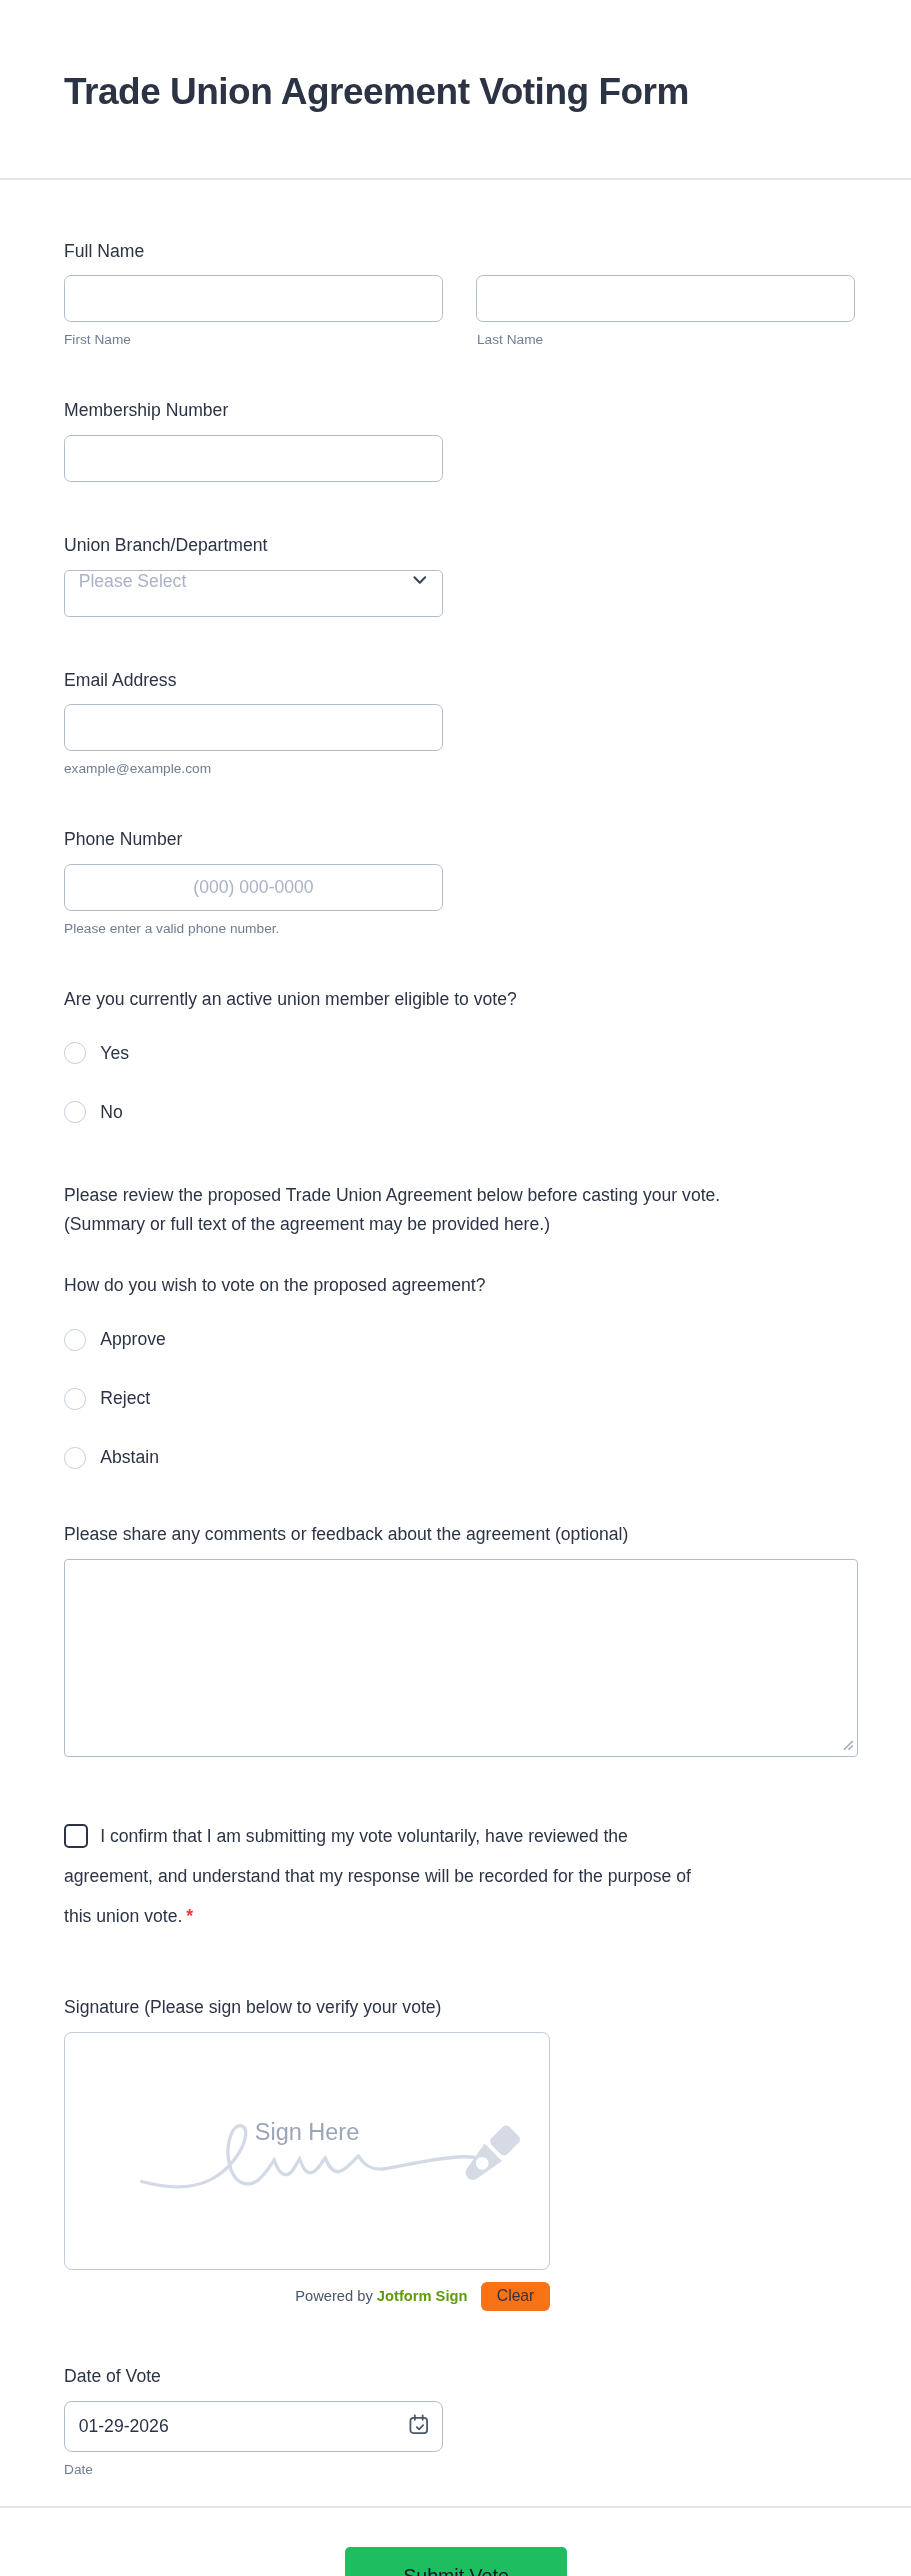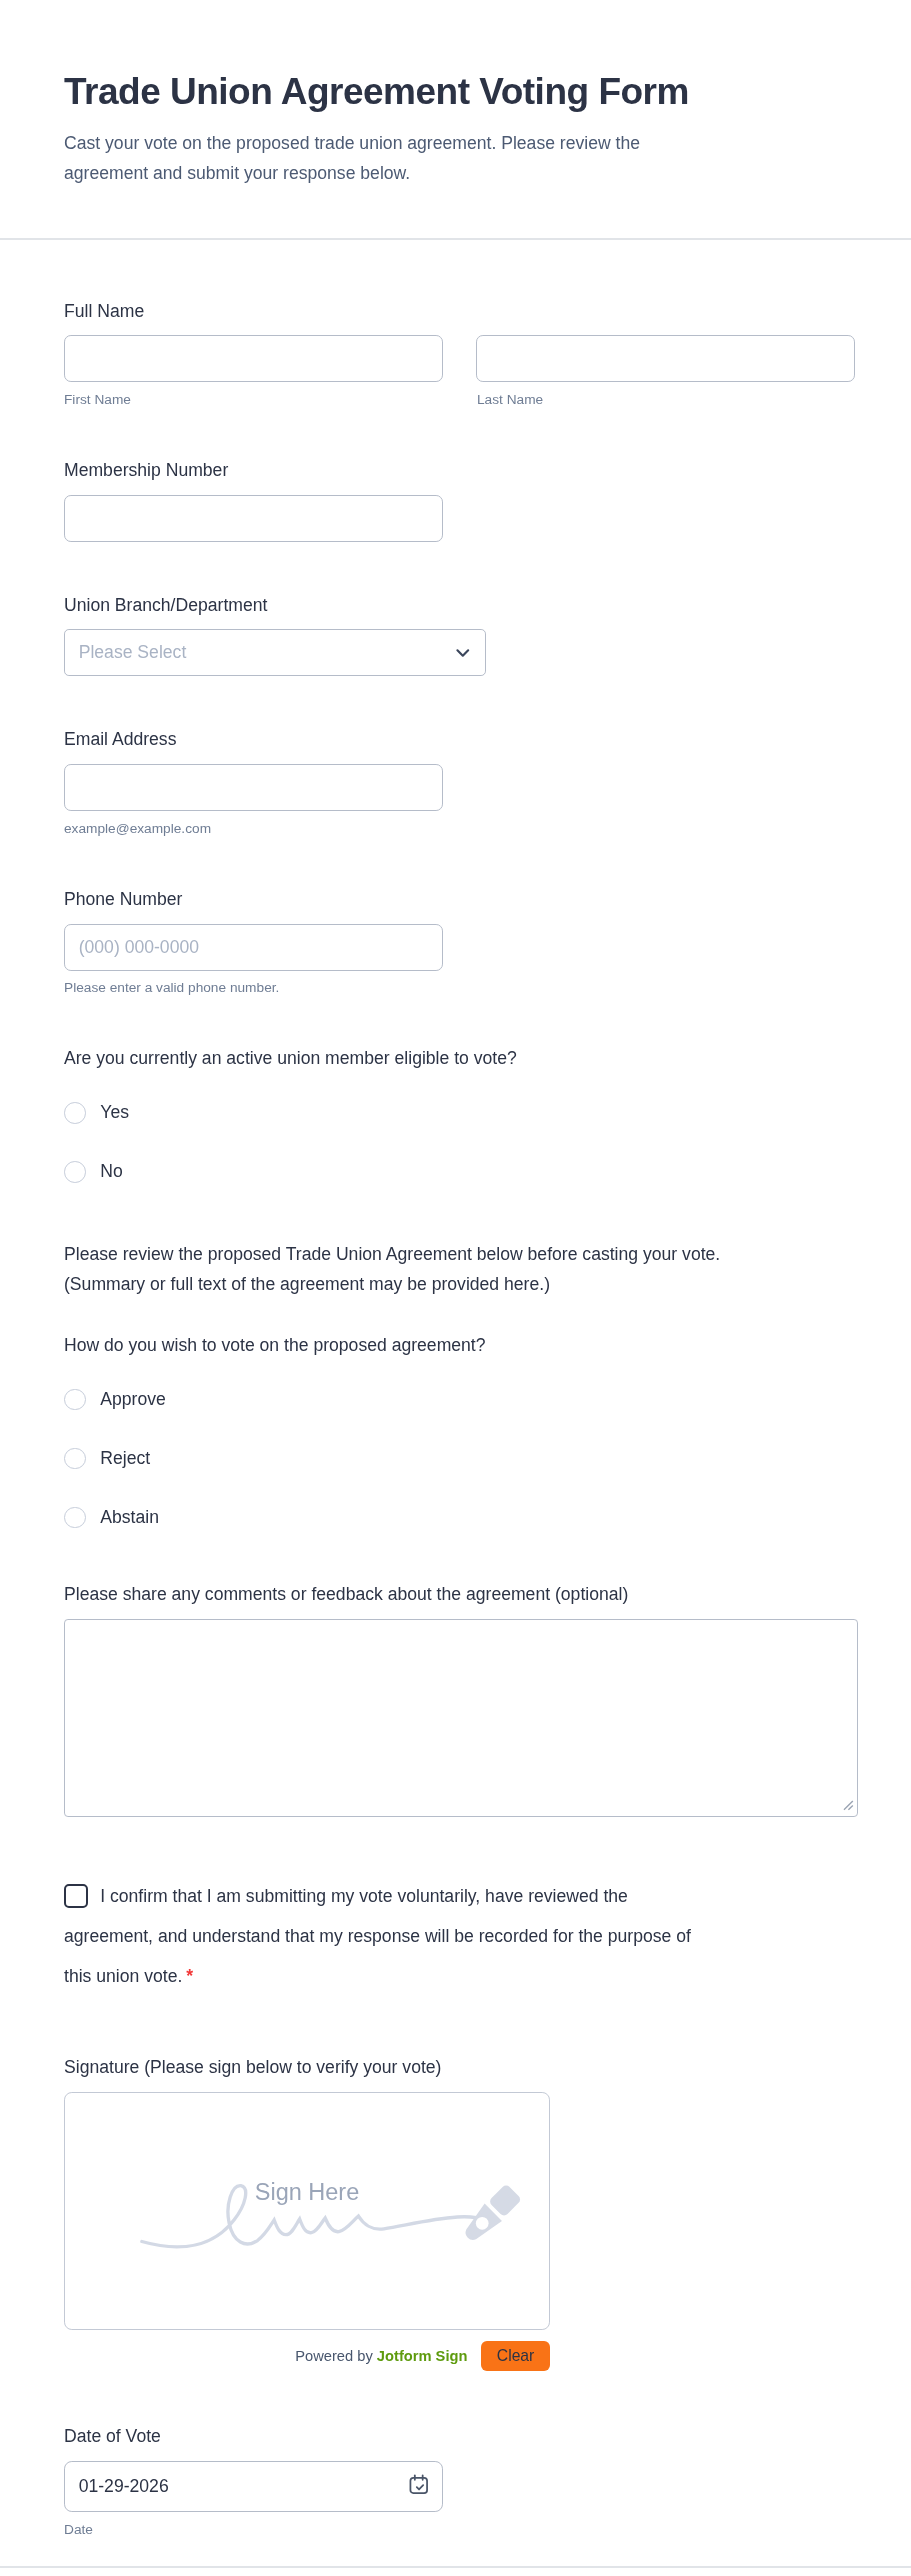--- a/index.html
+++ b/index.html
@@ -43,40 +43,41 @@
     height: 47px;
     width: 379px;
     border: 1px solid #b5bcc9;
     border-radius: 6.9px;
     padding: 0 13.7px;
     font-size: 17.6px;
     font-family: "Liberation Sans", sans-serif;
     color: #2c3345;
     background: #fff;
     outline: none;
+    text-align: center;
   }
   .text-input::placeholder { color: #a9b3c4; }
   .sublabel {
     font-size: 13.7px;
     color: #6f7d94;
     margin-top: 9.8px;
   }
   .name-row { display: flex; gap: 33px; }
   .name-row .text-input { width: 379px; }
   .name-sublabels { display: flex; }
   .name-sublabels .sublabel:first-child { width: 413px; }
   
   .select-box {
-    width: 422px;
+    width: 379px;
     height: 47px;
     border: 1px solid #b5bcc9;
     border-radius: 4.9px;
     background: #fff;
     display: flex;
-    align-items: center;
+    align-items: flex-start;
     justify-content: space-between;
     padding: 0 13.7px;
     cursor: pointer;
   }
   .select-placeholder { font-size: 17.6px; color: #a9b3c4; }
   
   .question-label { margin-bottom: 17.6px; }
   .option-row {
     display: flex;
     align-items: center;
@@ -209,21 +210,20 @@
     font-weight: 500;
     font-family: "Liberation Sans", sans-serif;
     cursor: pointer;
   }
 </style>
 </head>
 <body>
 
 <div class="header">
   <h1 class="form-title">Trade Union Agreement Voting Form</h1>
-  <p class="form-subtitle">Cast your vote on the proposed trade union agreement. Please review the agreement and submit your response below.</p>
 </div>
 
 <hr class="divider">
 
 <div class="form-body">
 
   <div class="field">
     <span class="field-label">Full Name</span>
     <div class="name-row">
       <input type="text" class="text-input" style="">

